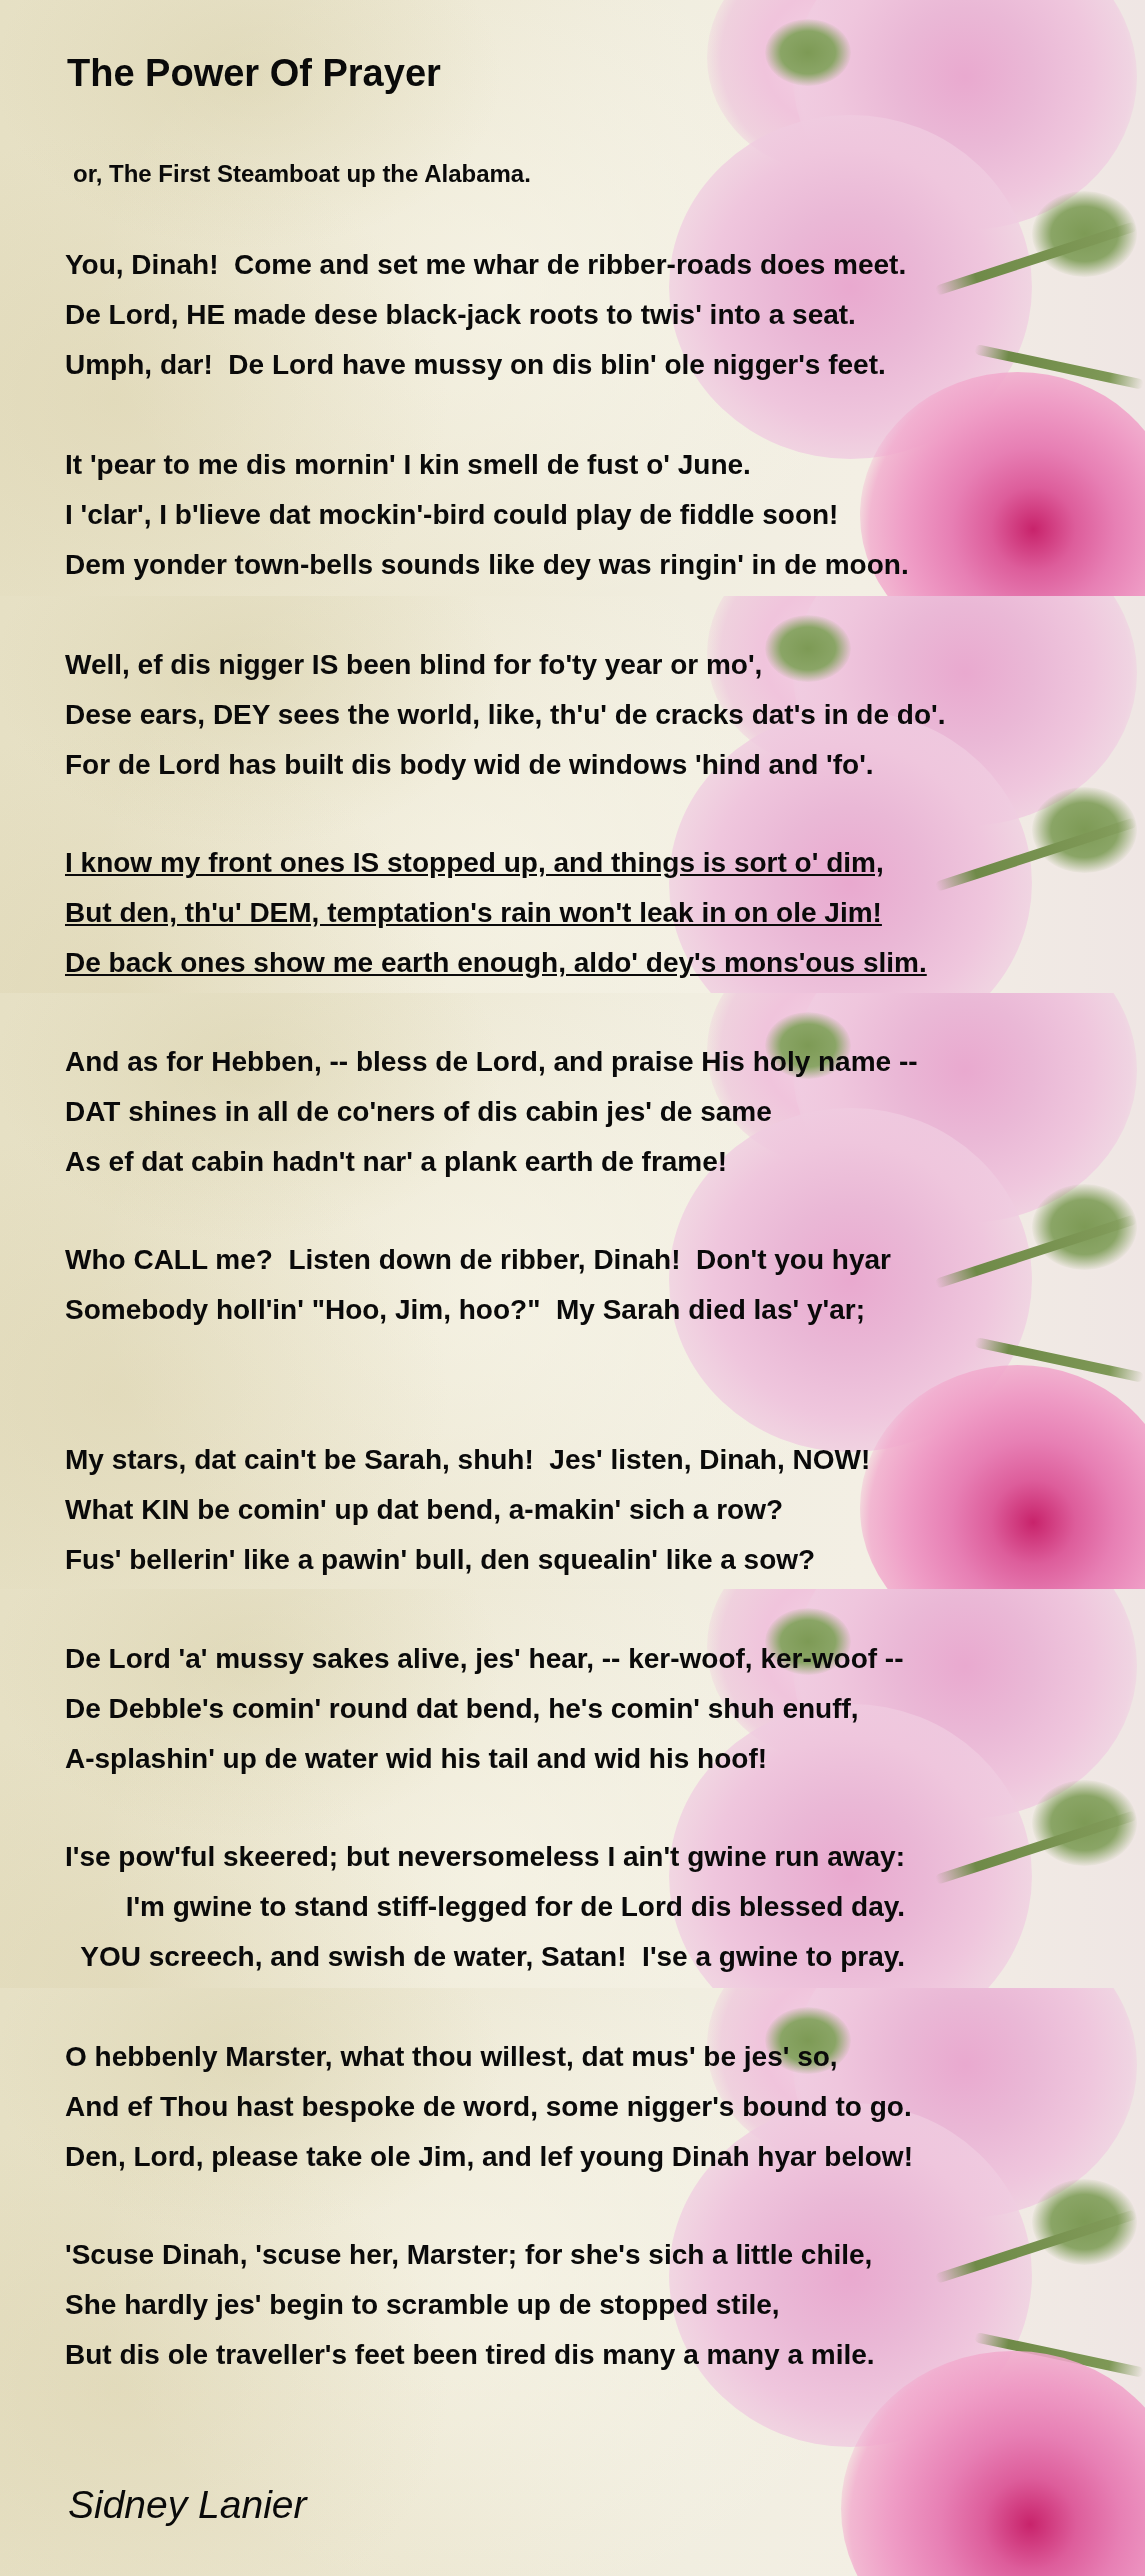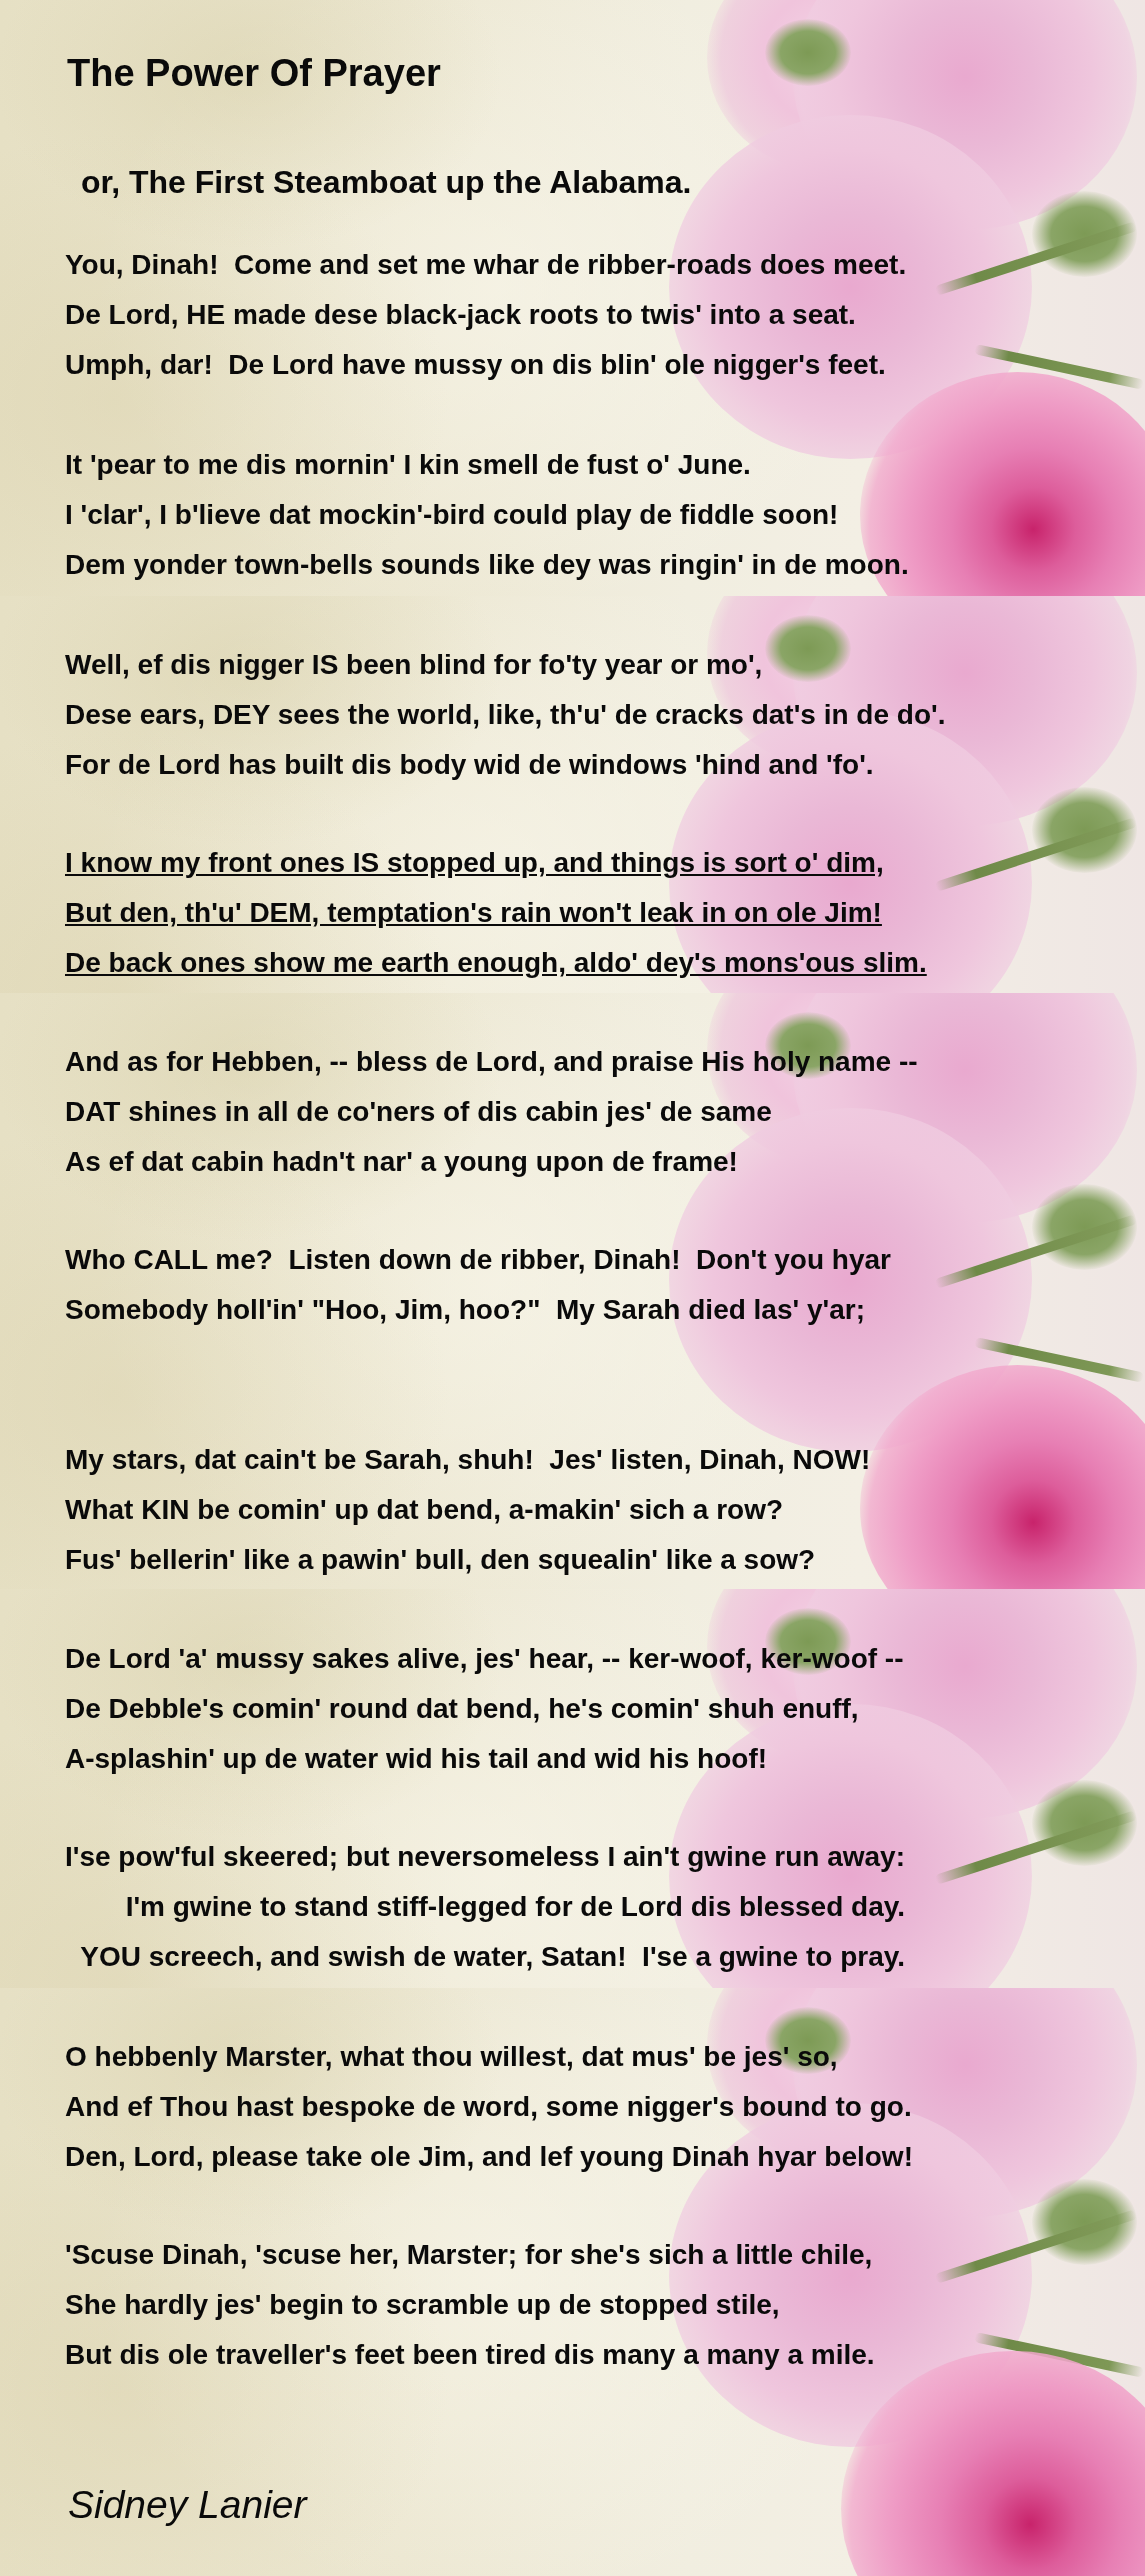--- a/index.html
+++ b/index.html
@@ -75,22 +75,22 @@
       font-size: 38px;
       font-weight: bold;
       line-height: 46px;
       white-space: pre;
       letter-spacing: 0px;
     }
     .subtitle {
       position: absolute;
       left: 65px;
       top: 149px;
-      margin: 16px;
-      font-size: 32px;
+      margin: 8px;
+      font-size: 24px;
       font-weight: bold;
       line-height: 34px;
       white-space: pre;
     }
     .stanza {
       position: absolute;
       left: 65px;
       margin: 0;
     }
     .line {
@@ -204,21 +204,21 @@
 
   <p class="stanza" style="top:838px;text-decoration:underline;">
     <span class="line">I know my front ones IS stopped up, and things is sort o' dim,</span>
     <span class="line">But den, th'u' DEM, temptation's rain won't leak in on ole Jim!</span>
     <span class="line">De back ones show me earth enough, aldo' dey's mons'ous slim.</span>
   </p>
 
   <p class="stanza" style="top:1037px;">
     <span class="line">And as for Hebben, -- bless de Lord, and praise His holy name --</span>
     <span class="line">DAT shines in all de co'ners of dis cabin jes' de same</span>
-    <span class="line">As ef dat cabin hadn't nar' a young upon de frame!</span>
+    <span class="line">As ef dat cabin hadn't nar' a plank earth de frame!</span>
   </p>
 
   <p class="stanza" style="top:1235px;">
     <span class="line">Who CALL me?  Listen down de ribber, Dinah!  Don't you hyar</span>
     <span class="line">Somebody holl'in' "Hoo, Jim, hoo?"  My Sarah died las' y'ar;</span>
   </p>
 
   <p class="stanza" style="top:1435px;">
     <span class="line">My stars, dat cain't be Sarah, shuh!  Jes' listen, Dinah, NOW!</span>
     <span class="line">What KIN be comin' up dat bend, a-makin' sich a row?</span>

